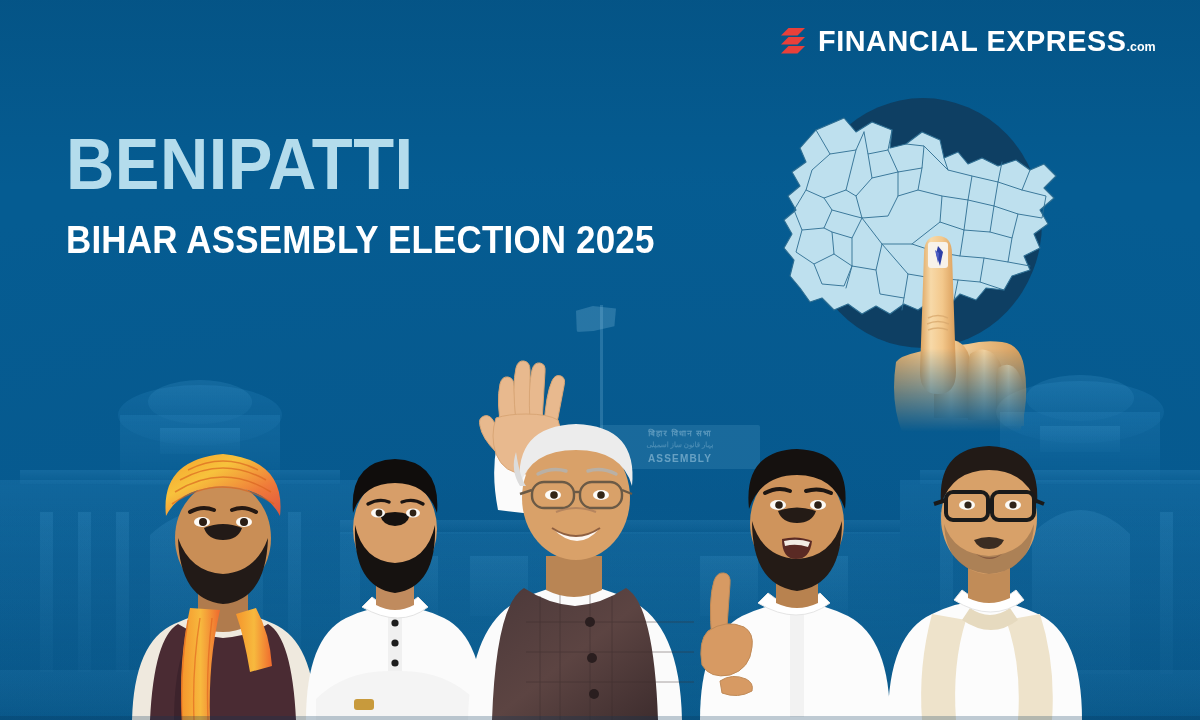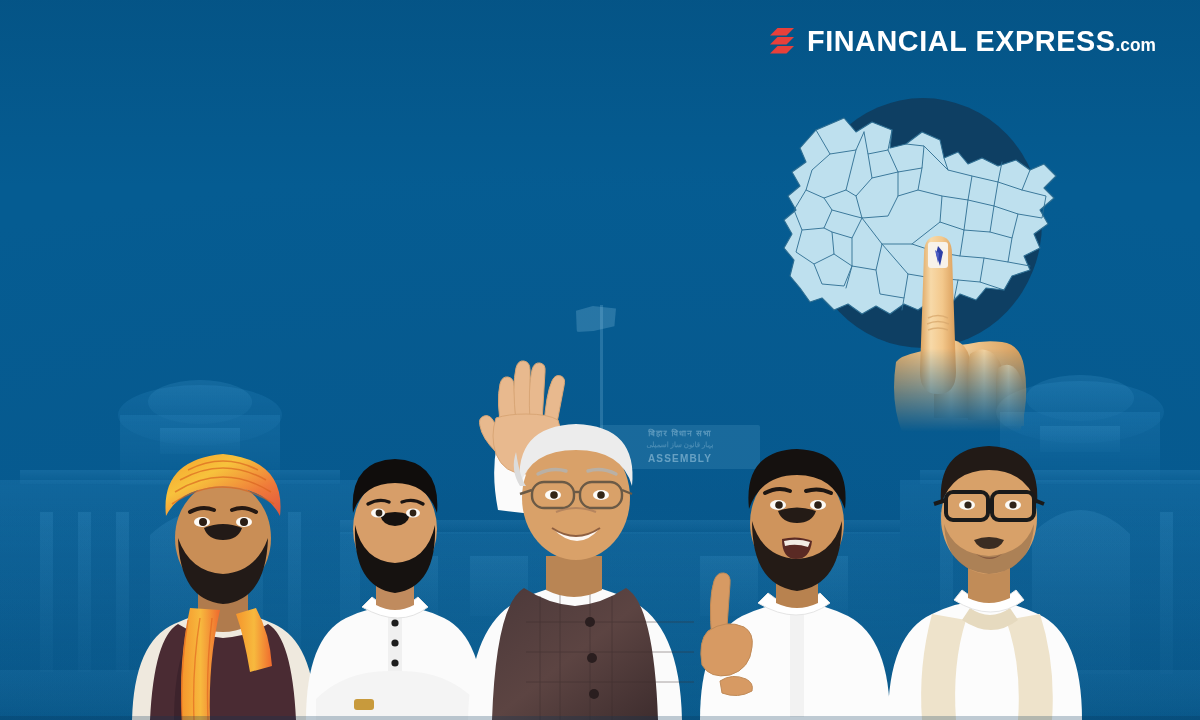--- a/index.html
+++ b/index.html
@@ -84,21 +84,21 @@
     color:#ffffff;
     font-size:30px;
     font-weight:bold;
     letter-spacing:.6px;
     white-space:nowrap;
     font-stretch:condensed;
     transform:scaleX(.96);
     transform-origin:left center;
   }
   .logo-dotcom{
-    font-size:18px;
+    font-size:13px;
     font-weight:bold;
     letter-spacing:0;
   }
 
   
   .headline{
     position:absolute;
     left:66px;
     top:131px;
     width:720px;
@@ -241,20 +241,24 @@
         <path d="M9.5 2 L26 2 L18.5 9.5 L2 9.5 Z"></path>
         <path d="M9.5 11 L26 11 L18.5 18.5 L2 18.5 Z"></path>
         <path d="M9.5 20 L26 20 L18.5 27.5 L2 27.5 Z"></path>
       </g>
     </svg>
     <div class="logo-text">
       <span>FINANCIAL EXPRESS</span><span class="logo-dotcom">.com</span>
     </div>
   </div>
 
+  <div class="headline">
+    <div class="constituency">BENIPATTI</div>
+    <div class="subtitle">BIHAR ASSEMBLY ELECTION 2025</div>
+  </div>
 
   <div class="map-wrap">
     <div class="map-disc"></div>
 
     <svg class="map-svg" viewBox="0 0 300 312" aria-hidden="true">
       <g fill="#bee0ee" stroke="#2e6e92" stroke-width="1.1" stroke-linejoin="round">
 
         <path d="M44 38 L72 26 L84 40 L100 30 L120 38 L118 56 L134 52 L150 40 L168 48 L172 66 L186 60 L196 72 L210 66 L226 74 L244 68 L258 78 L272 72 L284 84 L272 96 L282 106 L268 118 L276 132 L262 142 L268 156 L252 164 L258 178 L240 184 L232 198 L214 196 L204 208 L188 202 L176 214 L160 208 L146 218 L132 212 L118 222 L104 214 L90 222 L76 212 L62 218 L50 206 L38 210 L28 196 L18 184 L22 168 L12 156 L20 142 L12 128 L24 118 L16 104 L28 94 L20 80 L34 70 L28 56 Z"></path>
       </g>
 

